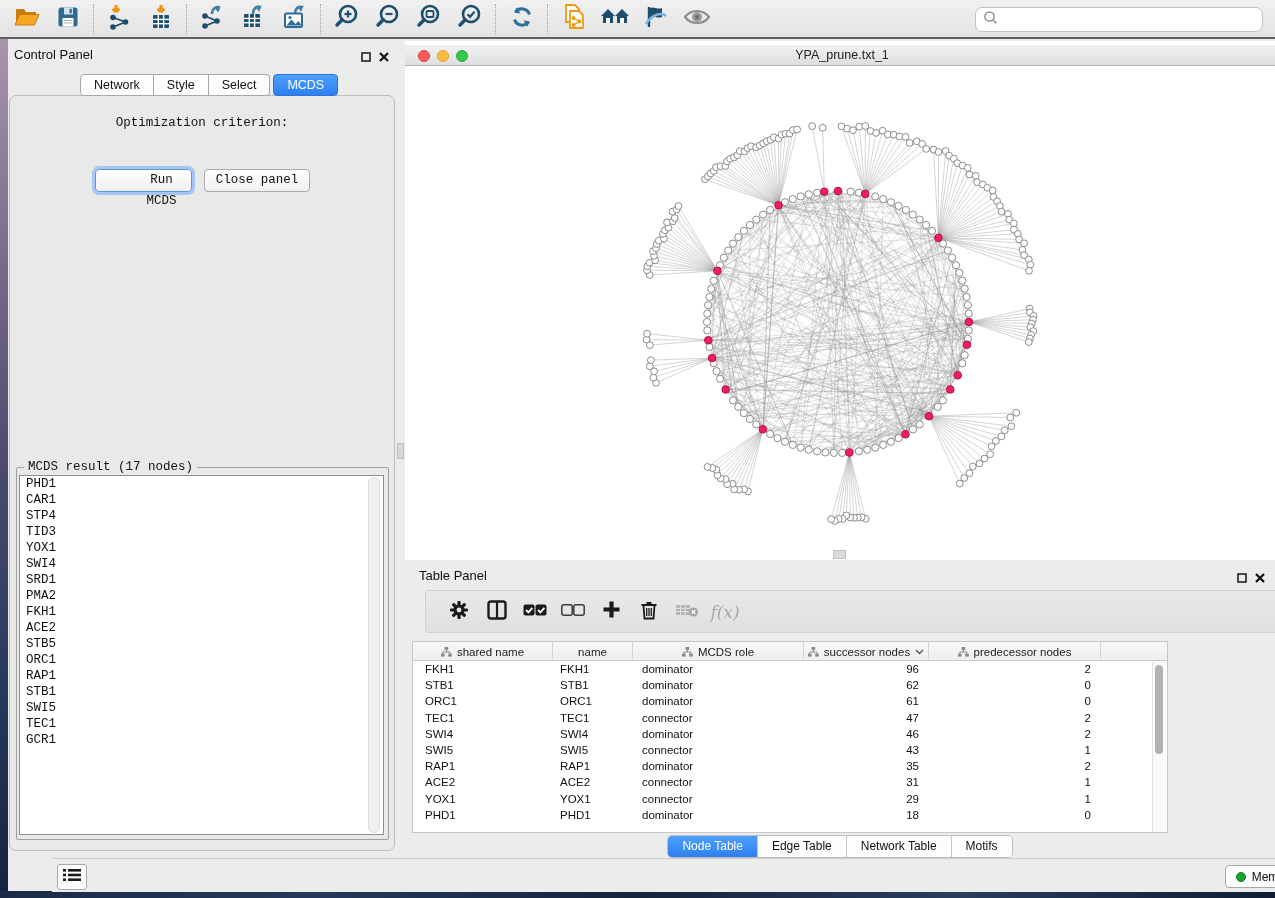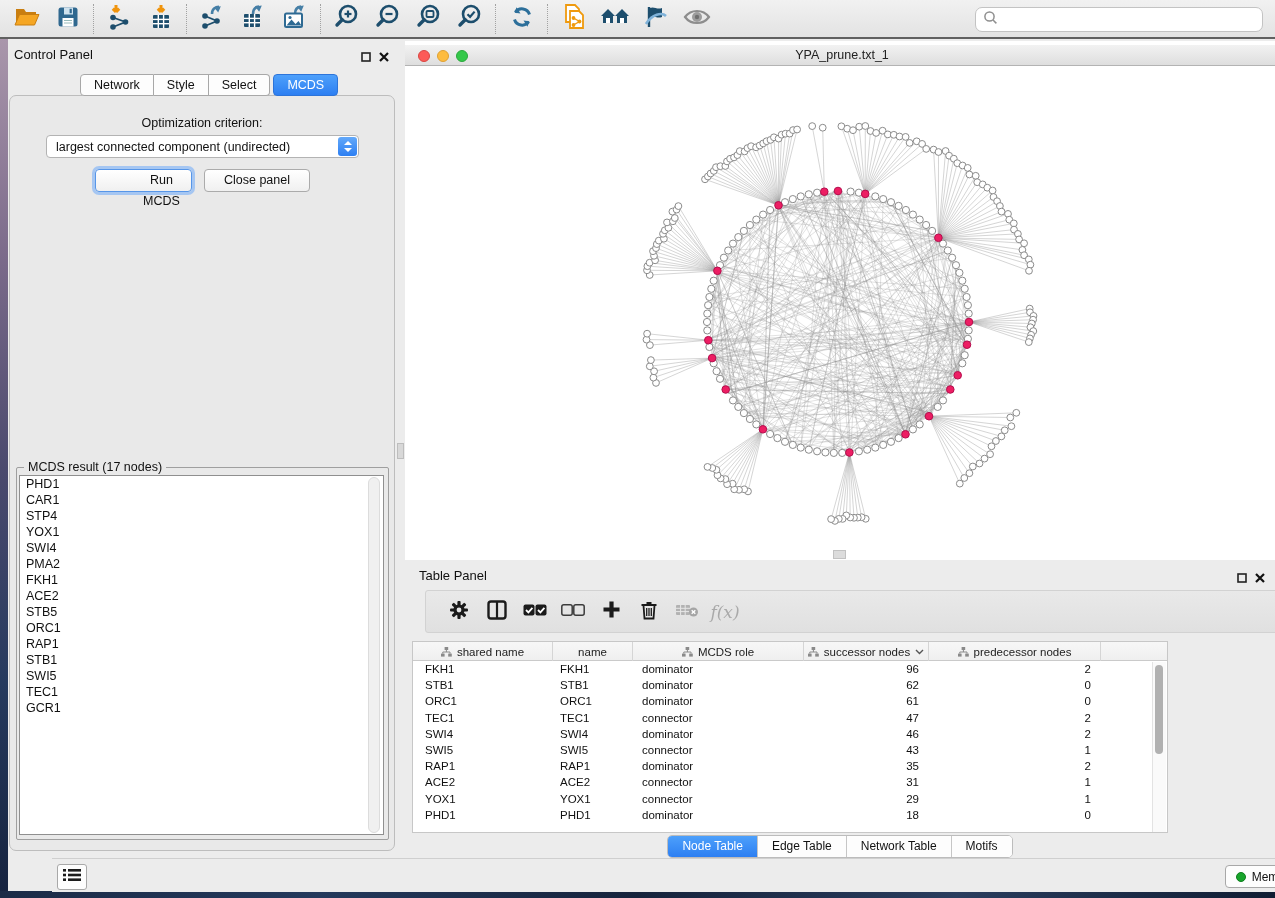--- a/index.html
+++ b/index.html
@@ -24,21 +24,21 @@
   .panel-title{position:absolute;left:6px;top:6px;font-size:13px;color:#111;}
   .win-icons{position:absolute;right:8px;top:7px;display:flex;gap:8px;align-items:center;}
   .cp-tabs{position:absolute;left:72px;top:33px;display:flex;height:22px;z-index:3;}
   .cp-tab{height:20px;line-height:20px;padding:0 13px;font-size:12.5px;background:#fdfdfd;
     border:1px solid #a8a8a8;border-left:none;color:#111;}
   .cp-tab:first-child{border-left:1px solid #a8a8a8;border-radius:4px 0 0 4px;}
   .cp-tab.pre-active{border-radius:0 4px 4px 0;}
   .cp-tab.active{background:linear-gradient(#4da0fb,#2d7ff2);color:#fff;border:1px solid #2d74d9;
     border-radius:4px;margin-left:3px;}
   .cp-content{position:absolute;left:1px;top:54px;width:384px;height:754px;background:#e9e9e9;
-    border:1px solid #bdbdbd;border-radius:7px;}
+    border:1px solid #bdbdbd;border-radius:7px;font-family:Liberation Mono, monospace;}
   .opt-label{position:absolute;left:0;top:20px;width:100%;text-align:center;font-size:12.5px;}
   .combo{position:absolute;left:36px;top:39px;width:313px;height:23px;box-sizing:border-box;
     background:#fff;border:1px solid #b3b3b3;border-radius:4px;display:flex;align-items:center;}
   .combo .val{flex:1;font-size:12.5px;padding-left:9px;white-space:nowrap;}
   .stepper{width:19px;height:19px;margin-right:1px;border-radius:3px;
     background:linear-gradient(#63a9fa,#2d7ff2);position:relative;}
   .stepper:before{content:"";position:absolute;left:5.5px;top:4px;border:4px solid transparent;border-bottom:4.5px solid #fff;border-top:none;}
   .stepper:after{content:"";position:absolute;left:5.5px;bottom:4px;border:4px solid transparent;border-top:4.5px solid #fff;border-bottom:none;}
   .btn{position:absolute;height:23px;box-sizing:border-box;background:linear-gradient(#fff,#f0f0f0);
     border:1px solid #ababab;border-radius:4px;font-size:12.5px;text-align:center;line-height:21px;}
@@ -272,34 +272,32 @@
           </svg></span>
     </div>
     <div class="cp-tabs">
       <div class="cp-tab">Network</div>
       <div class="cp-tab">Style</div>
       <div class="cp-tab pre-active">Select</div>
       <div class="cp-tab active">MCDS</div>
     </div>
     <div class="cp-content">
       <div class="opt-label">Optimization criterion:</div>
-      <div class="combo">
-        <span class="val">largest connected component (undirected)</span>
-        <span class="stepper"></span>
-      </div>
       <div class="btn focus" style="left:85px;top:73px;width:97px;">Run MCDS</div>
       <div class="btn" style="left:194px;top:73px;width:106px;">Close panel</div>
       <div class="groupbox">
         <div class="gb-label">MCDS result (17 nodes)</div>
         <div class="listbox">
           <div class="list-item">PHD1</div>
           <div class="list-item">CAR1</div>
           <div class="list-item">STP4</div>
+          <div class="list-item">TID3</div>
           <div class="list-item">YOX1</div>
           <div class="list-item">SWI4</div>
+          <div class="list-item">SRD1</div>
           <div class="list-item">PMA2</div>
           <div class="list-item">FKH1</div>
           <div class="list-item">ACE2</div>
           <div class="list-item">STB5</div>
           <div class="list-item">ORC1</div>
           <div class="list-item">RAP1</div>
           <div class="list-item">STB1</div>
           <div class="list-item">SWI5</div>
           <div class="list-item">TEC1</div>
           <div class="list-item">GCR1</div>

